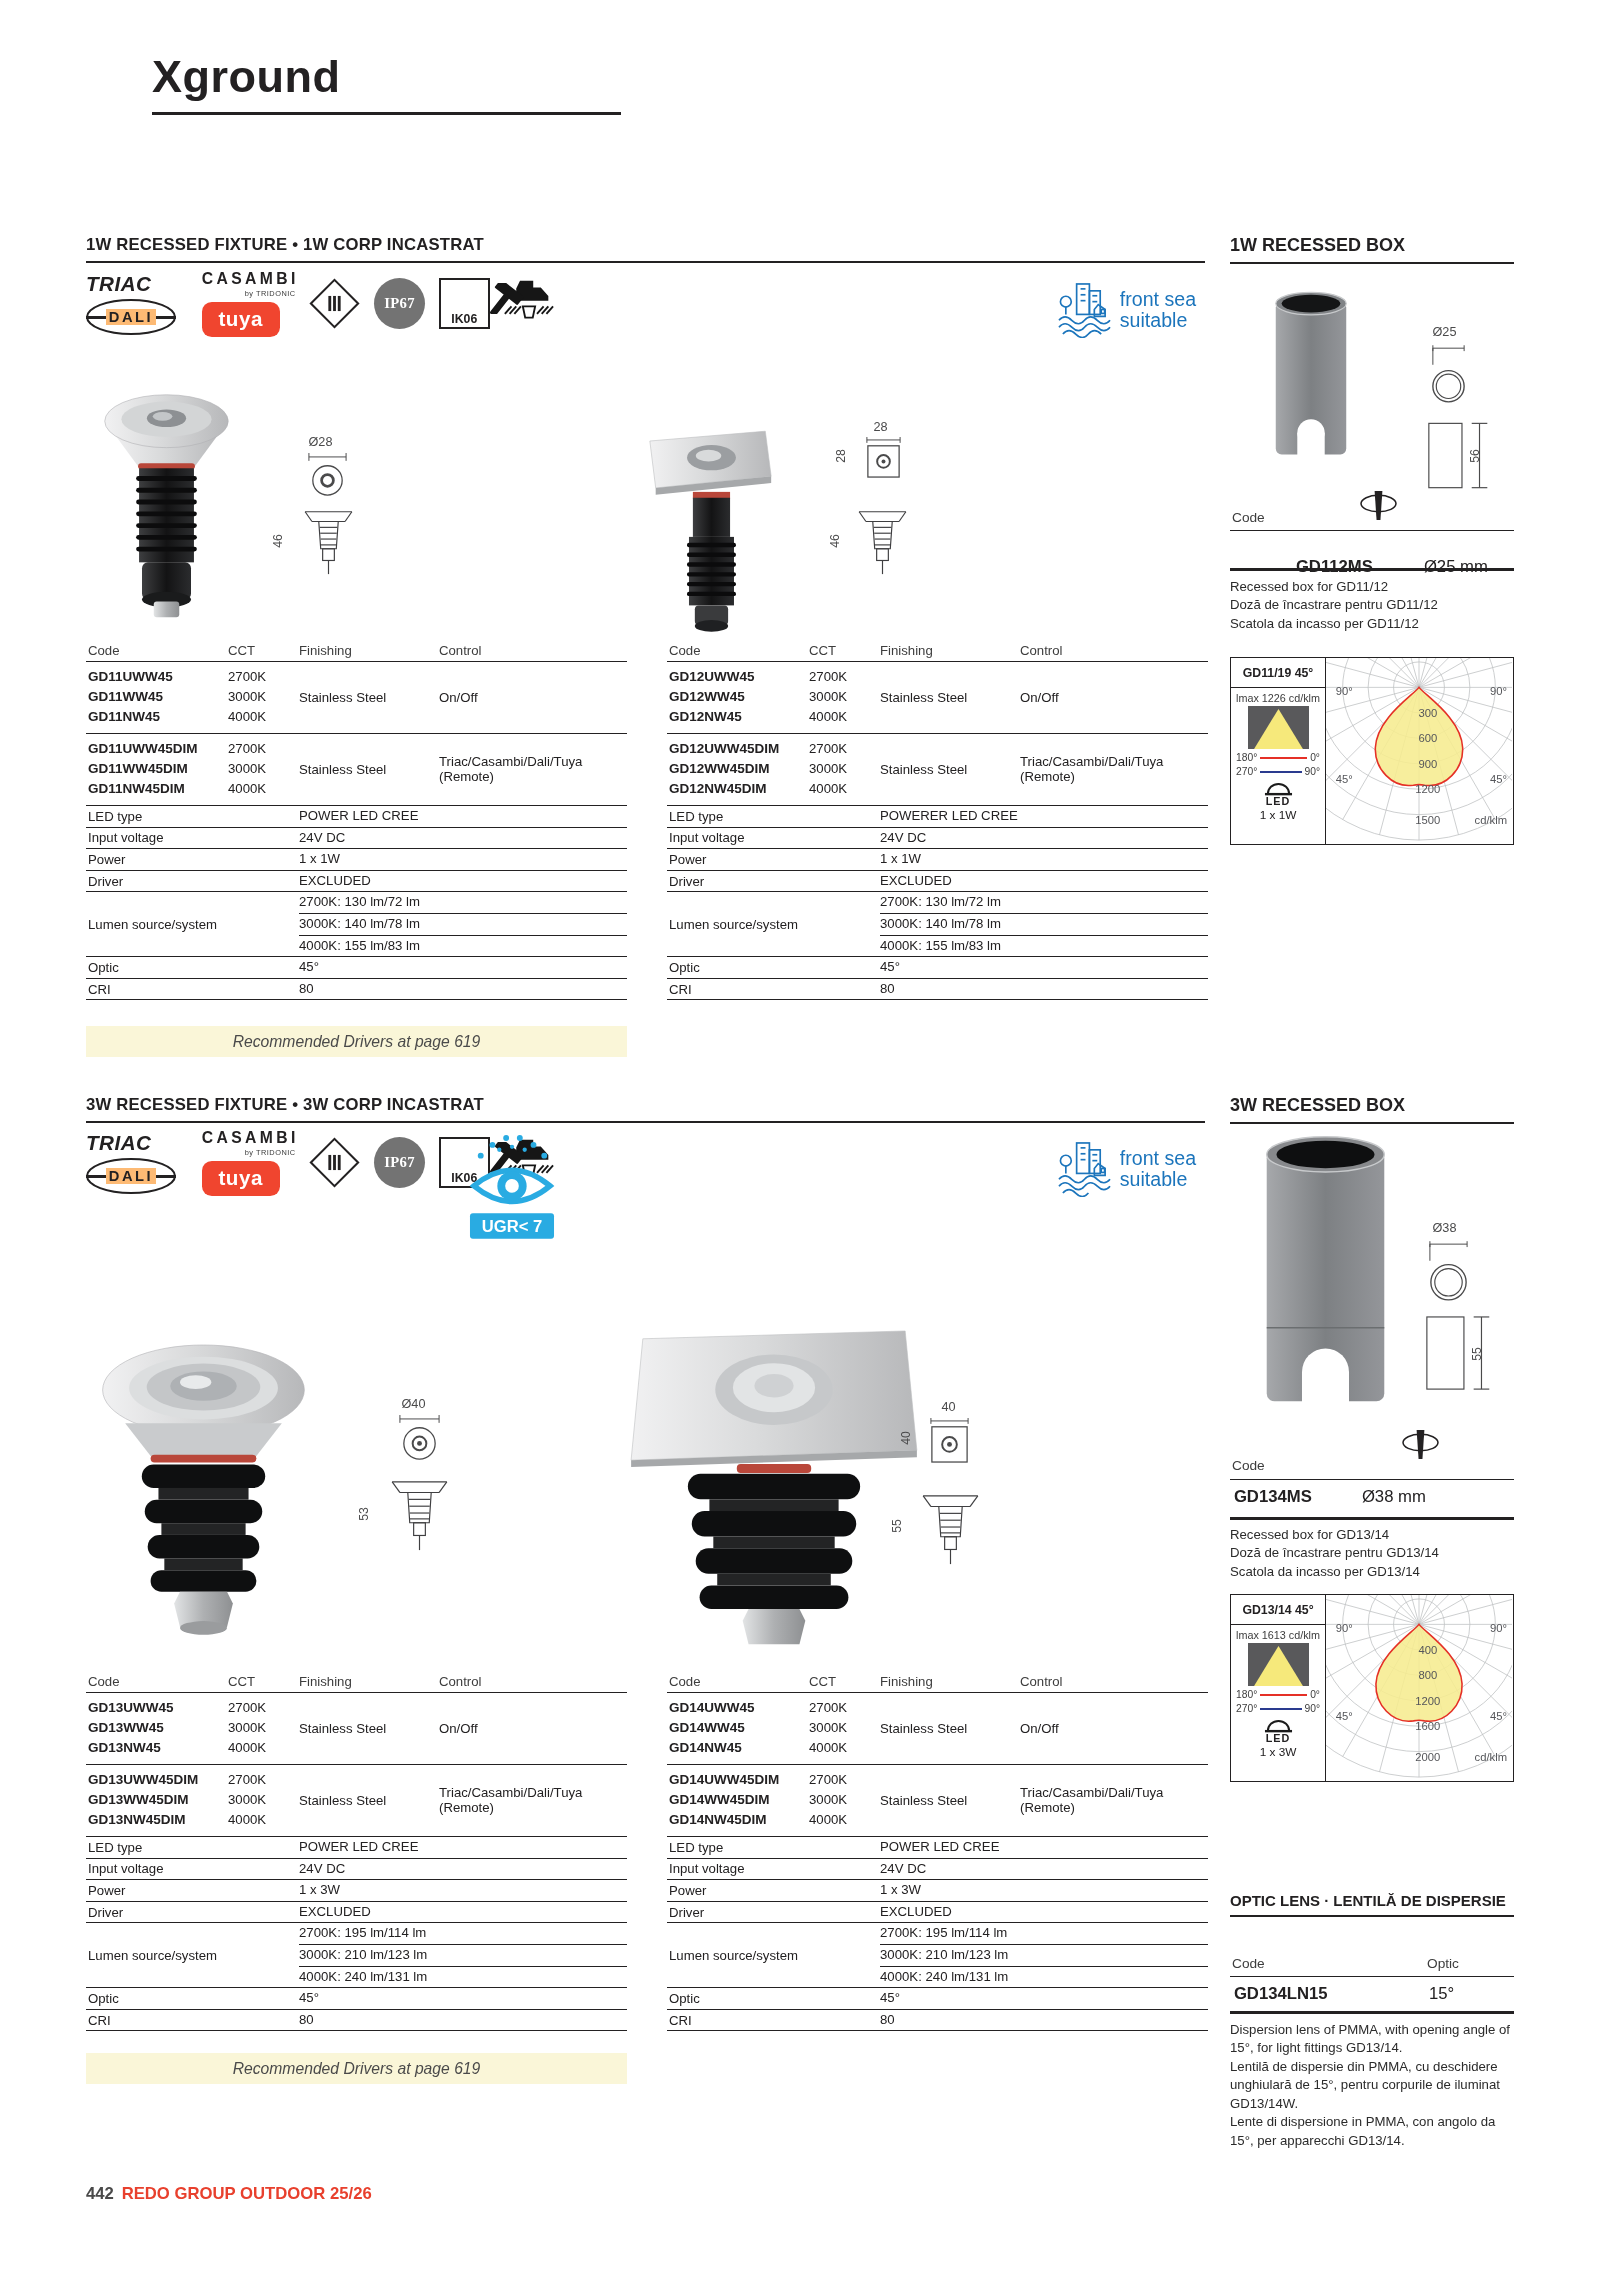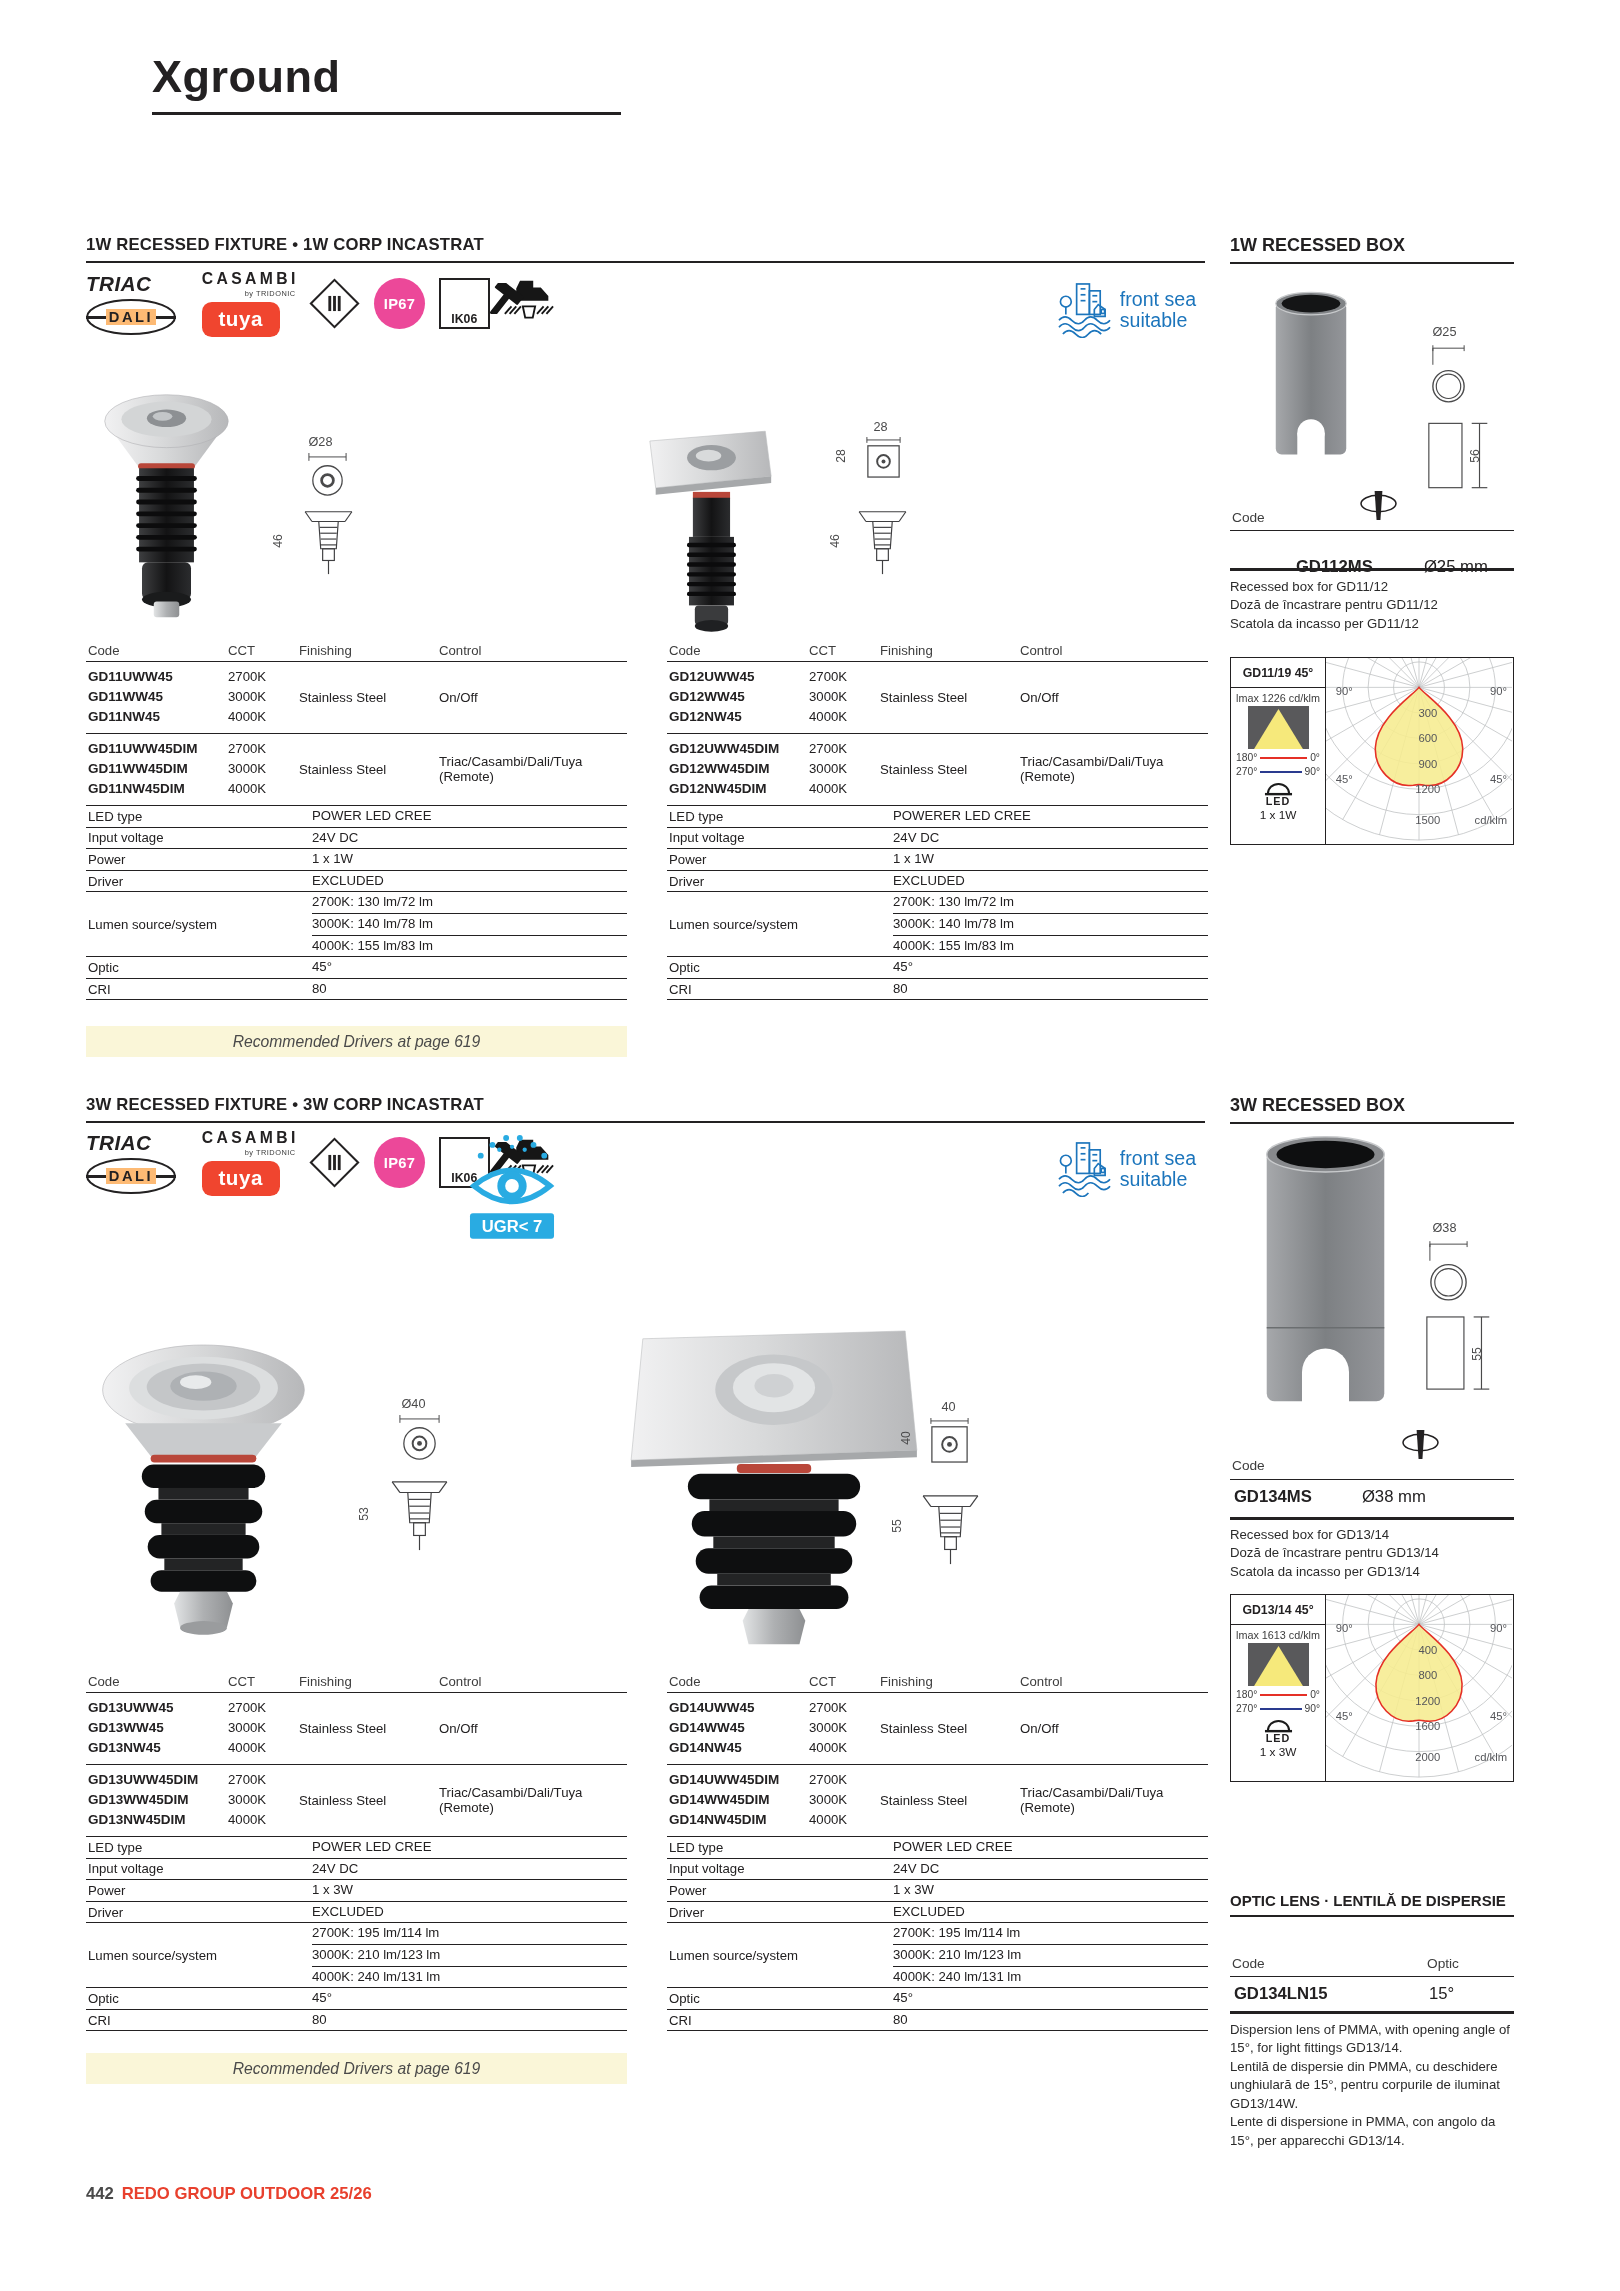--- a/index.html
+++ b/index.html
@@ -16,21 +16,21 @@
   .iconrow{display:flex;align-items:center;gap:13.7px;}
   .logocol{display:flex;flex-direction:column;gap:3.9px;}
   .triac{font-size:20.6px;font-weight:900;font-style:italic;letter-spacing:0.5px;}
   .dali{width:86px;height:32px;border:2.5px solid #232122;border-radius:50%;display:flex;align-items:center;justify-content:center;position:relative;}
   .dali::before{content:'';position:absolute;left:-2px;right:-2px;top:46%;height:2.5px;background:#232122;}
   .dali span{position:relative;background:#fdba74;padding:0 2.9px;font-weight:800;font-size:14.7px;letter-spacing:2.5px;}
   .casambi{font-size:15.7px;font-weight:600;letter-spacing:3.4px;}
   .casambi-by{font-size:7.4px;letter-spacing:0.5px;color:#3a3a3a;text-align:right;margin-top:1px;}
   .tuya{width:78px;height:35px;background:#f0452f;border-radius:9.8px;color:#fff;font-weight:800;font-size:20.6px;display:flex;align-items:center;justify-content:center;letter-spacing:0.5px;}
   .sqicon{width:51px;height:51px;display:flex;align-items:center;justify-content:center;}
-  .ip67{width:51px;height:51px;border-radius:50%;background:#ec4899;color:#fff;display:flex;align-items:center;justify-content:center;font-weight:800;font-size:14.7px;letter-spacing:0.3px;}
+  .ip67{width:51px;height:51px;border-radius:50%;background:#737373;color:#fff;display:flex;align-items:center;justify-content:center;font-weight:800;font-size:14.7px;letter-spacing:0.3px;font-family:Liberation Serif, serif;}
   .ik06{width:51px;height:51px;border:2.5px solid #232122;position:relative;box-sizing:border-box;padding-left:44px;}
   .ik06 .ik-label{position:absolute;bottom:1px;left:0;right:0;text-align:center;font-size:12.3px;font-weight:700;}
 
   
   .frontsea{display:flex;align-items:center;gap:7.8px;color:#1c75bc;}
   .frontsea .fs-text{font-size:19.6px;line-height:1.05;font-weight:400;}
 
   
   .ptable{position:absolute;width:541px;font-size:13.2px;color:#232122;}
   .prow{display:flex;border-bottom:1px solid #232122;}
@@ -39,21 +39,21 @@
   .col-code{width:142px;padding-left:2px;box-sizing:border-box;}
   .col-cct{width:71px;}
   .col-fin{width:140px;}
   .col-ctl{flex:1;}
   .codeline{font-weight:800;line-height:20px;font-size:13.5px;}
   .cctline{line-height:20px;}
   .vcenter{display:flex;align-items:center;}
   .pspec{min-height:20.6px;}
   .spec-label{width:213px;display:flex;align-items:center;padding-left:2px;box-sizing:border-box;}
   .spec-values{flex:1;display:flex;flex-direction:column;}
-  .specval{height:20.6px;line-height:20.6px;border-bottom:1px solid #232122;margin-left:13px;}
+  .specval{height:20.6px;line-height:20.6px;border-bottom:1px solid #232122;}
   .specval:last-child{border-bottom:none;}
 
   .banner{background:#faf6d8;height:31px;display:flex;align-items:center;justify-content:center;font-style:italic;font-size:15.7px;color:#4a4a4a;}
 
   
   .side-title{font-size:18px;font-weight:800;border-bottom:2.5px solid #232122;padding-bottom:5.9px;}
   .thinline{background:#232122;height:1px;}
   .thickline{background:#232122;height:2.5px;}
   .side-code-label{font-size:13.7px;color:#3d3d3d;}
   .side-code-row{display:flex;align-items:center;font-size:16.7px;}

